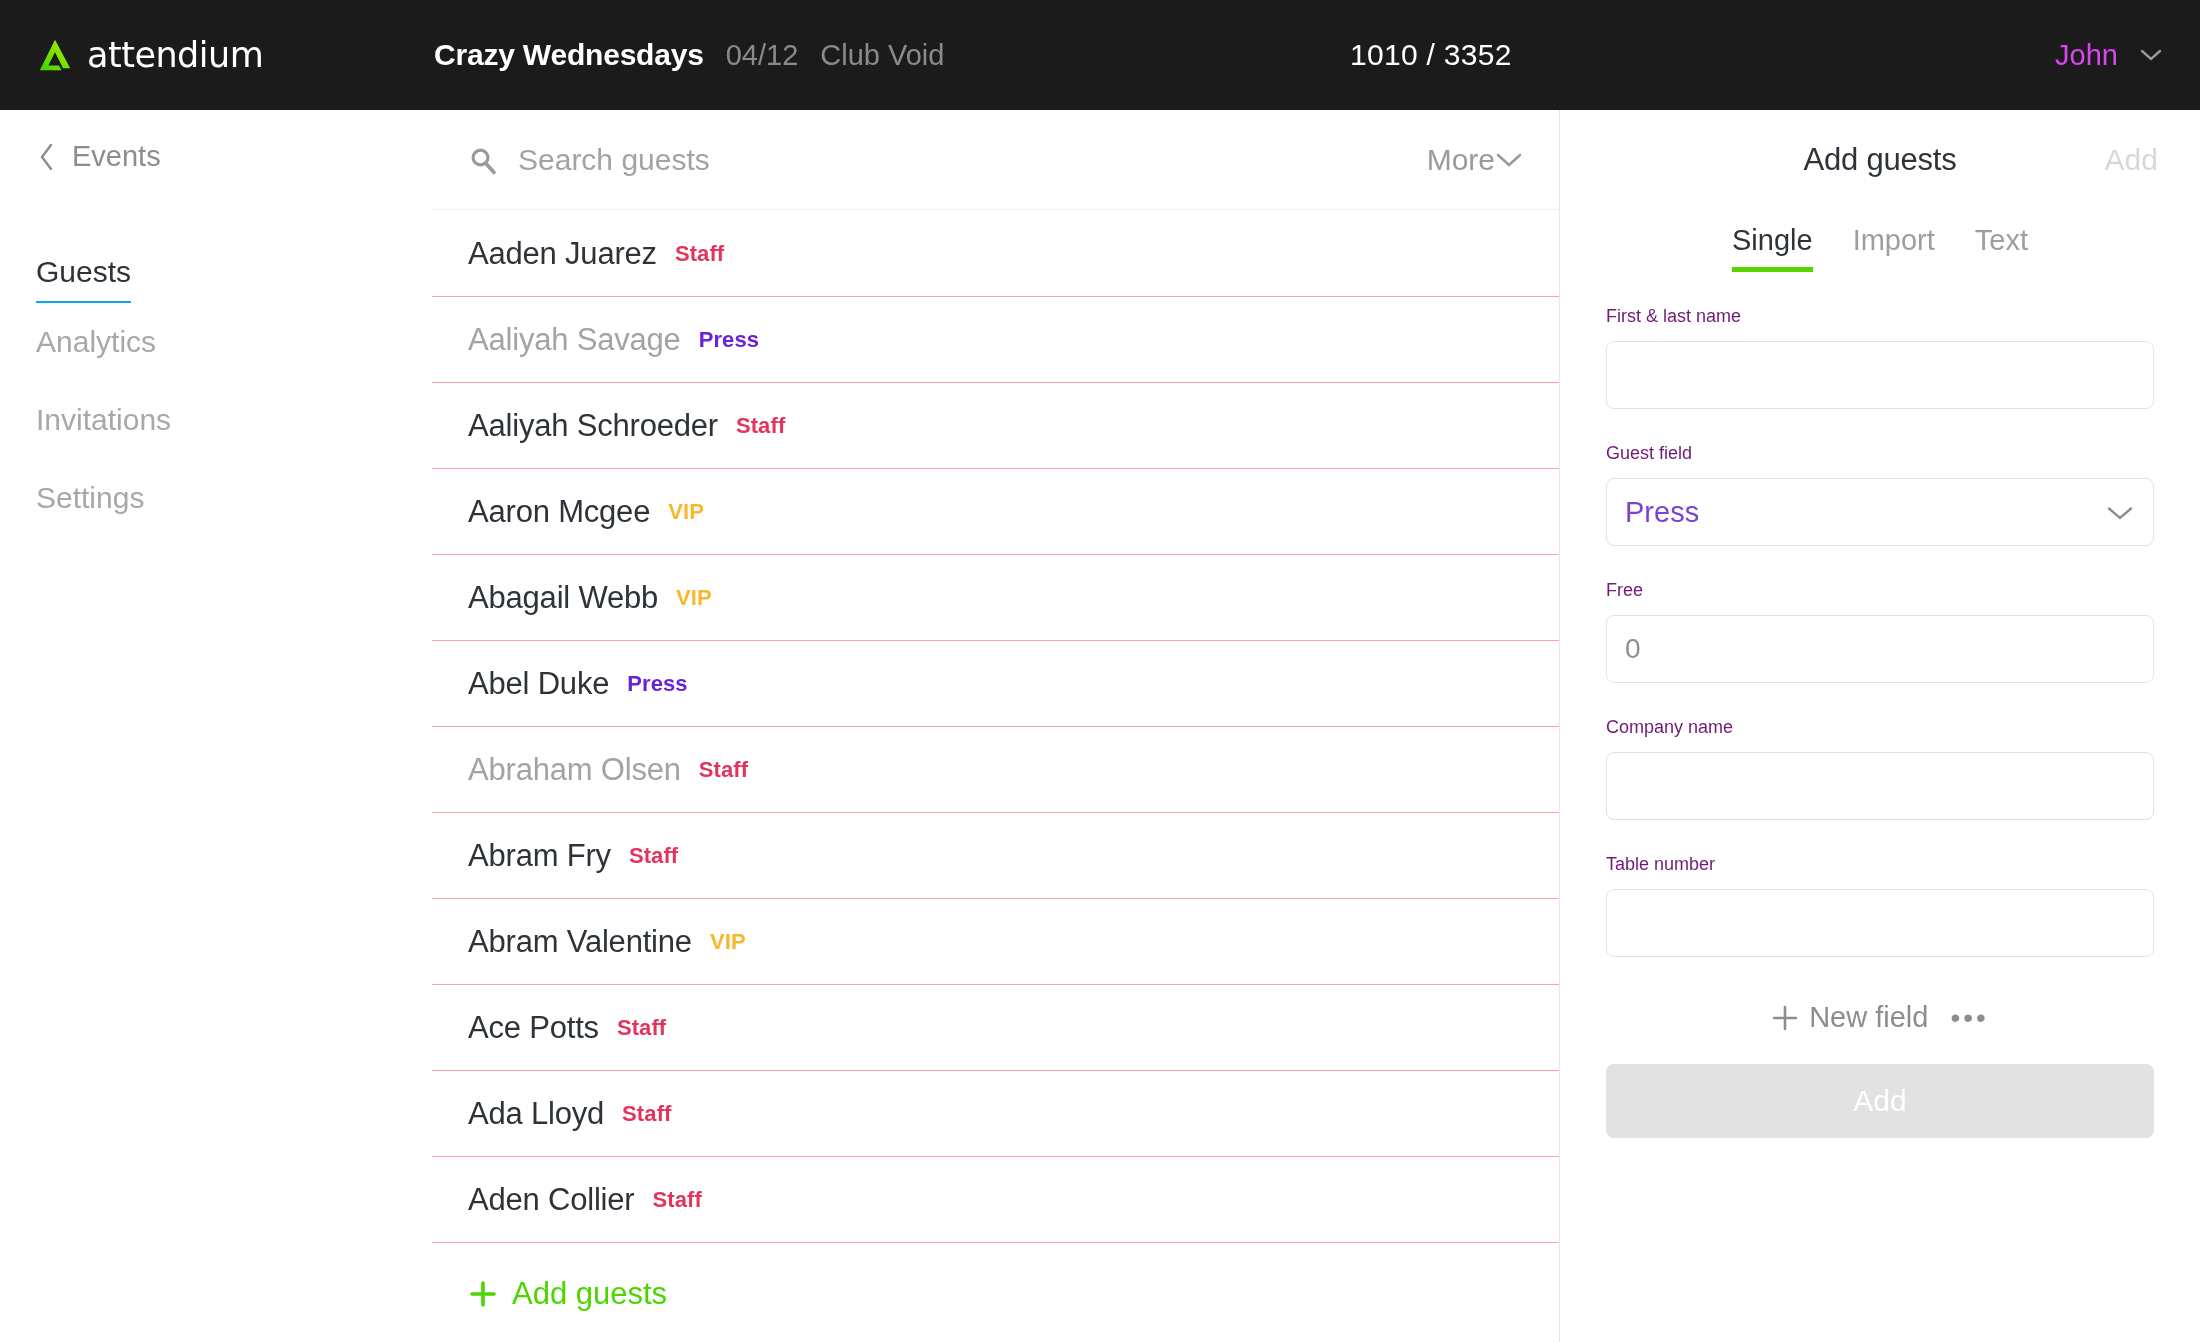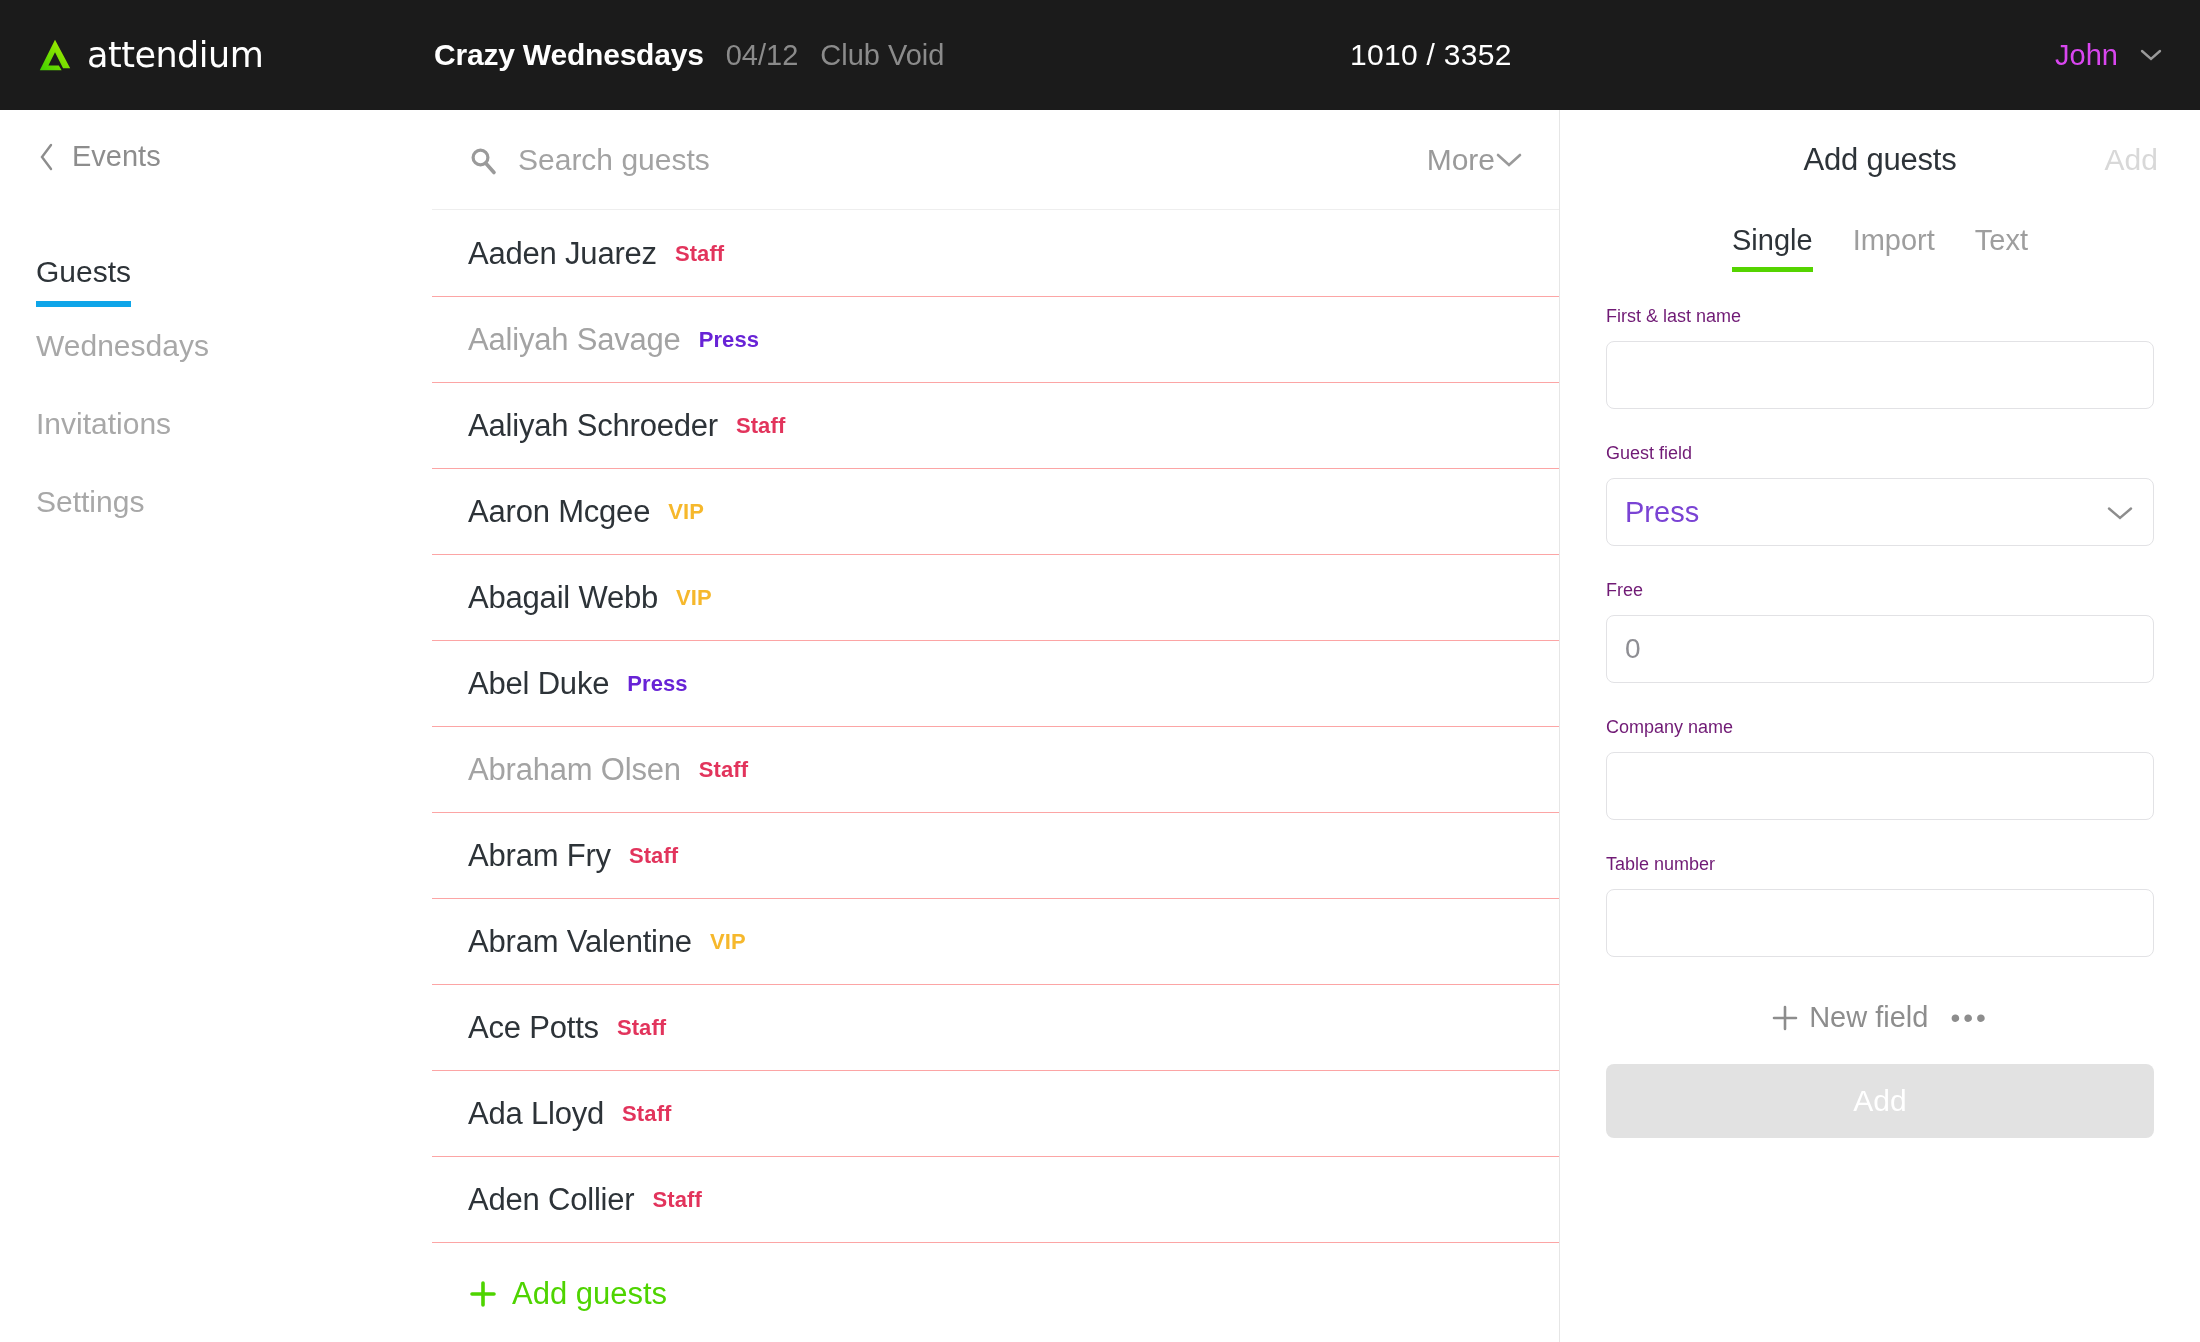--- a/index.html
+++ b/index.html
@@ -101,21 +101,21 @@
     margin-left: 36px;
     font-size: 30px;
     color: #a8a8a8;
     padding: 22px 0;
     display: inline-block;
     clear: both;
   }
   .nav-row { display: block; }
   .nav-item.active {
     color: #2d3338;
-    border-bottom: 6px solid #0ea5e9;
+    border-bottom: 2px solid #0ea5e9;
     padding-bottom: 12px;
   }
 
   
   .center {
     flex: 1 1 auto;
     position: relative;
     border-right: 1px solid #e6e6e6;
     height: 1232px;
     overflow: hidden;
@@ -350,21 +350,21 @@
 
     <div class="back-link">
       <svg class="chev-left" viewBox="0 0 17 30">
         <path d="M13 3 L4 15 L13 27" fill="none" stroke="#8d8d8d" stroke-width="2.4" stroke-linecap="round"></path>
       </svg>
       <span>Events</span>
     </div>
 
     <div class="nav-list">
       <div class="nav-row"><span class="nav-item active">Guests</span></div>
-      <div class="nav-row"><span class="nav-item">Wednesdays</span></div>
+      <div class="nav-row"><span class="nav-item">Analytics</span></div>
       <div class="nav-row"><span class="nav-item">Invitations</span></div>
       <div class="nav-row"><span class="nav-item">Settings</span></div>
     </div>
   </div>
 
   <div class="center">
 
     <div class="search-row">
       <svg class="search-ico" viewBox="0 0 30 30">
         <circle cx="12.5" cy="11.5" r="7.4" fill="none" stroke="#9a9a9a" stroke-width="3.2"></circle>

